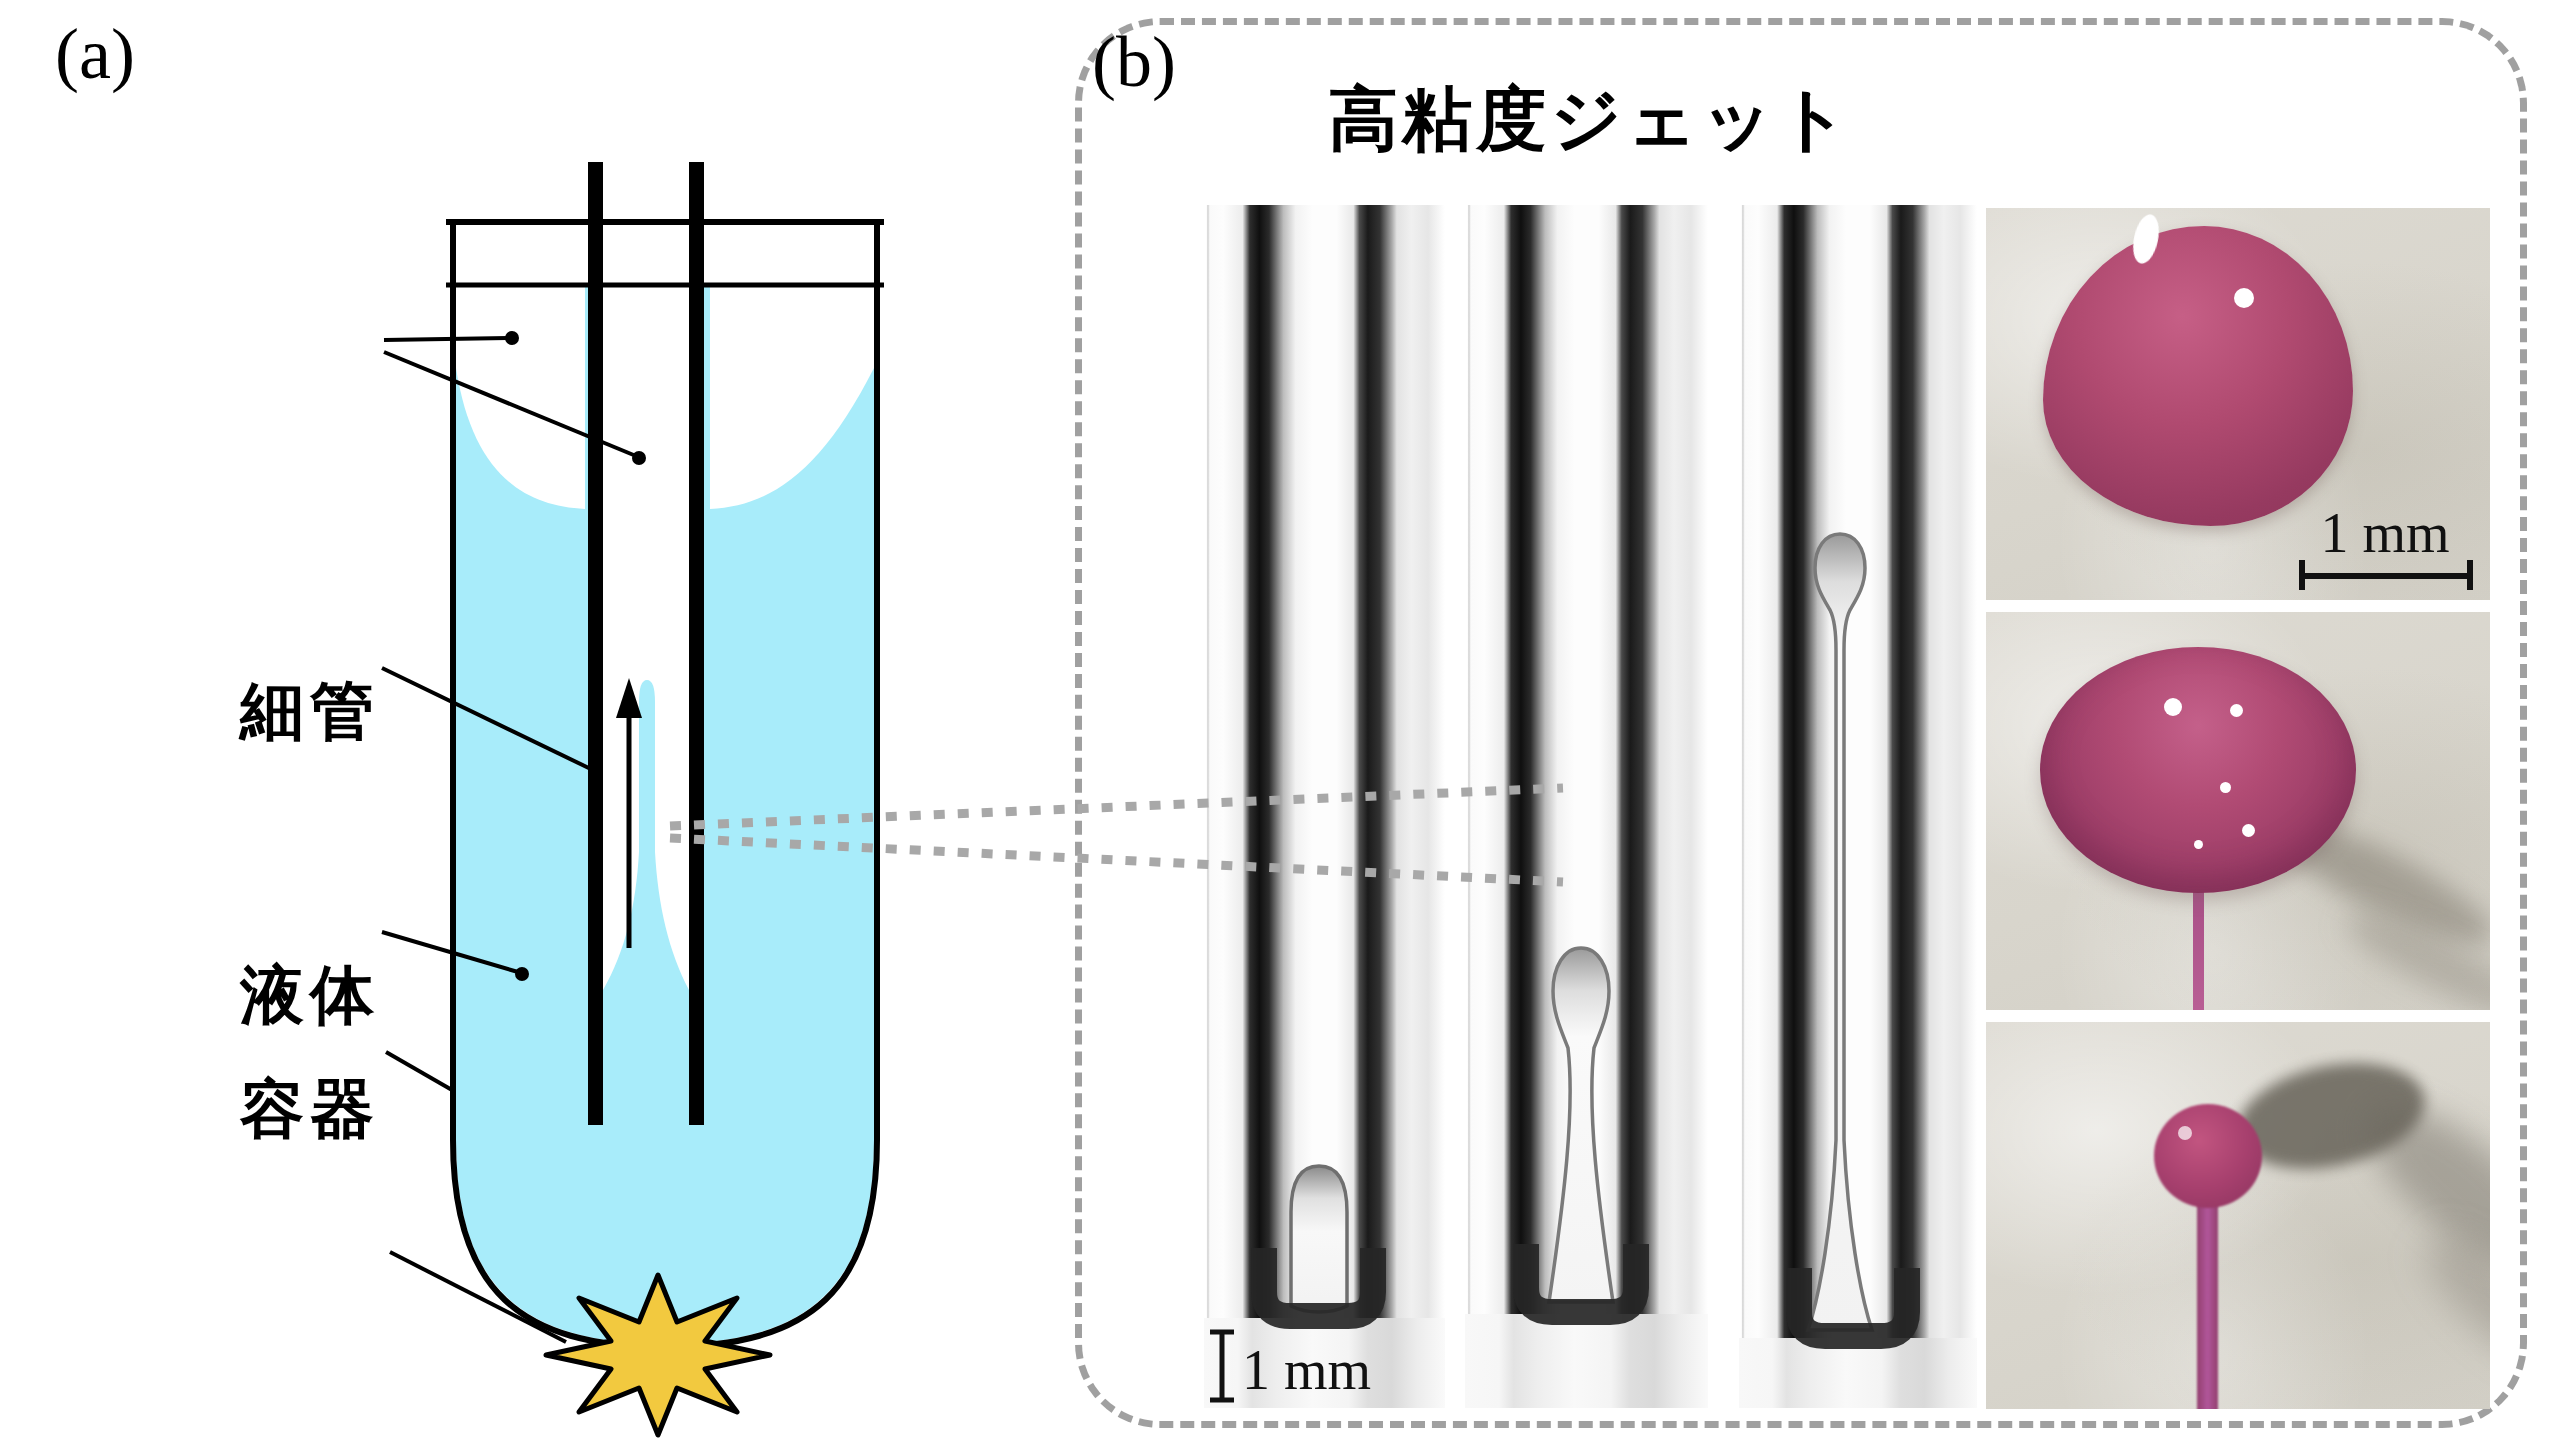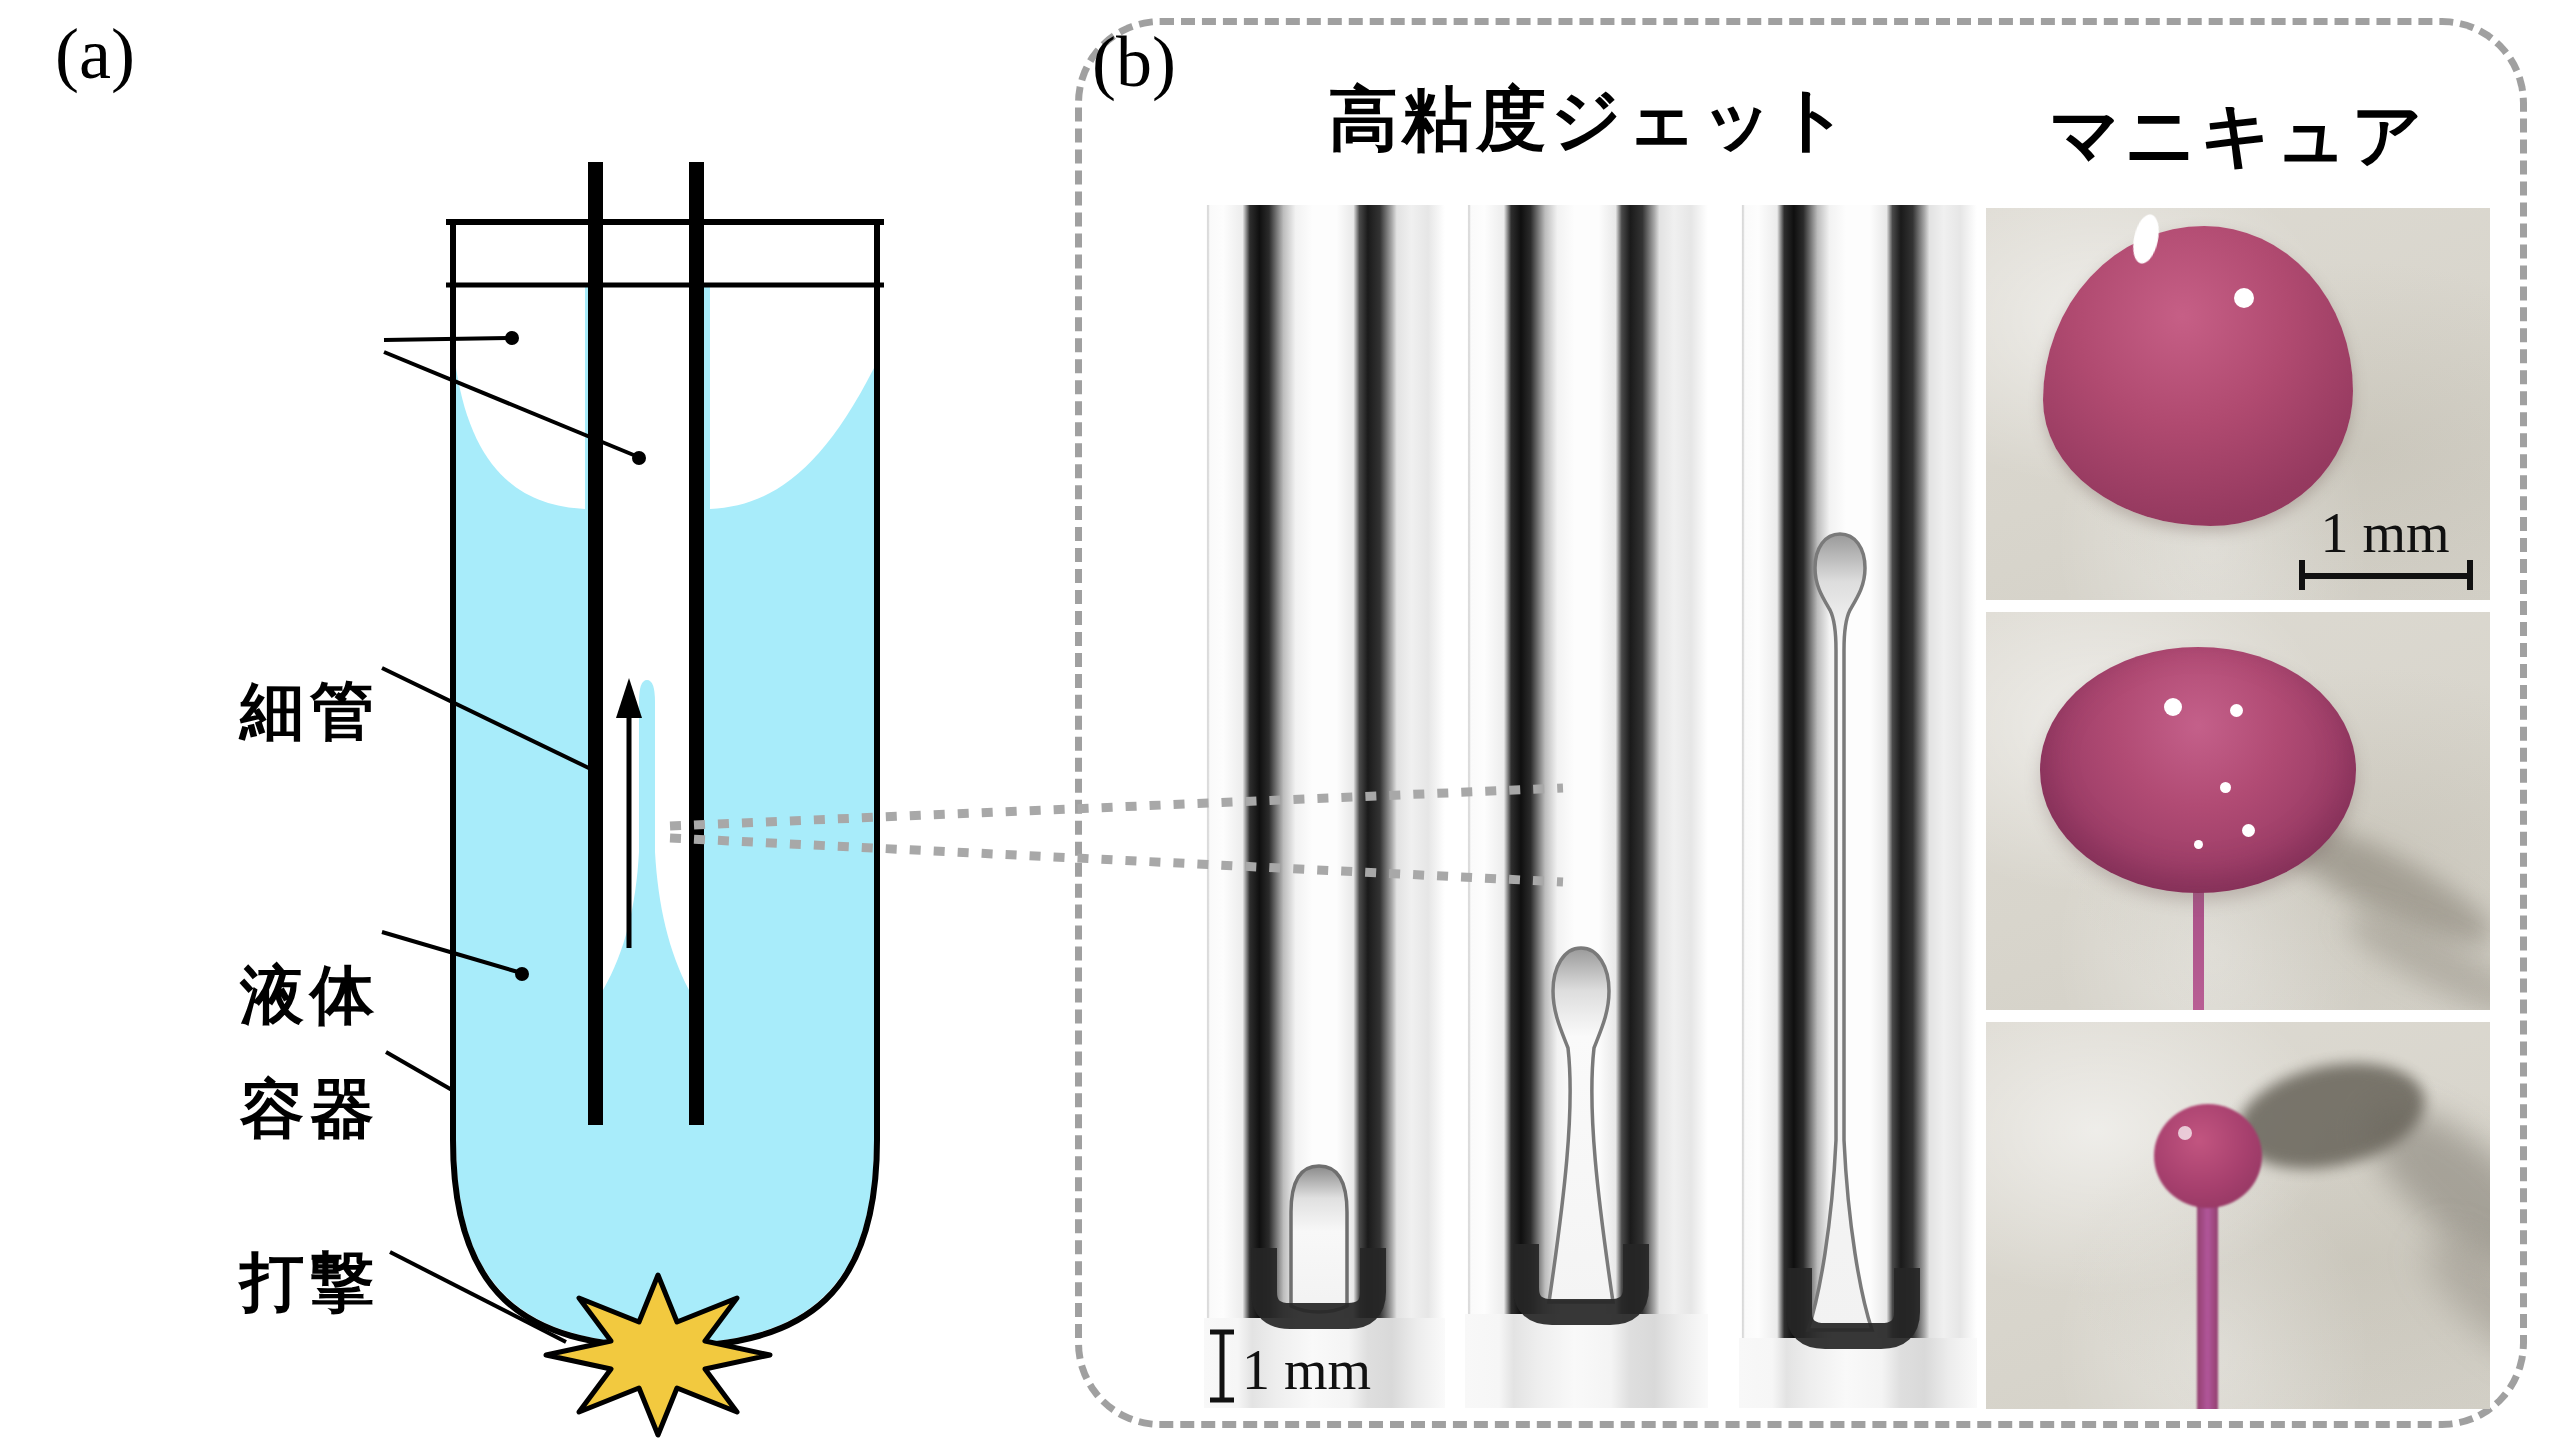--- a/index.html
+++ b/index.html
@@ -167,21 +167,19 @@
     <line x1="1210" y1="1332" x2="1234" y2="1332" stroke="#111" stroke-width="5"></line>
     <line x1="1210" y1="1400" x2="1234" y2="1400" stroke="#111" stroke-width="5"></line>
   </svg>
 
   <div class="abs panel-tag" style="left:55px;top:18px;z-index:3;">(a)</div>
   <div class="abs panel-tag" style="left:1092px;top:26px;z-index:3;">(b)</div>
 
   <div class="abs jp-label a-label" style="top:679px;z-index:3;">細管</div>
   <div class="abs jp-label a-label" style="top:963px;z-index:3;">液体</div>
   <div class="abs jp-label a-label" style="top:1077px;z-index:3;">容器</div>
-  <div class="abs jp-label a-label" style="top:1250px;z-index:3;">打撃</div>
 
   <div class="abs b-title" style="left:1204px;width:773px;top:84px;z-index:3;">高粘度ジェット</div>
-  <div class="abs b-title" style="left:1986px;width:504px;top:100px;z-index:3;">マニキュア</div>
 
   <div class="abs scale-label" style="left:1242px;top:1342px;z-index:3;">1 mm</div>
   <div class="abs scale-label" style="left:2300px;width:170px;top:505px;text-align:center;z-index:3;">1 mm</div>
 
 </div>
 
 </body></html>

